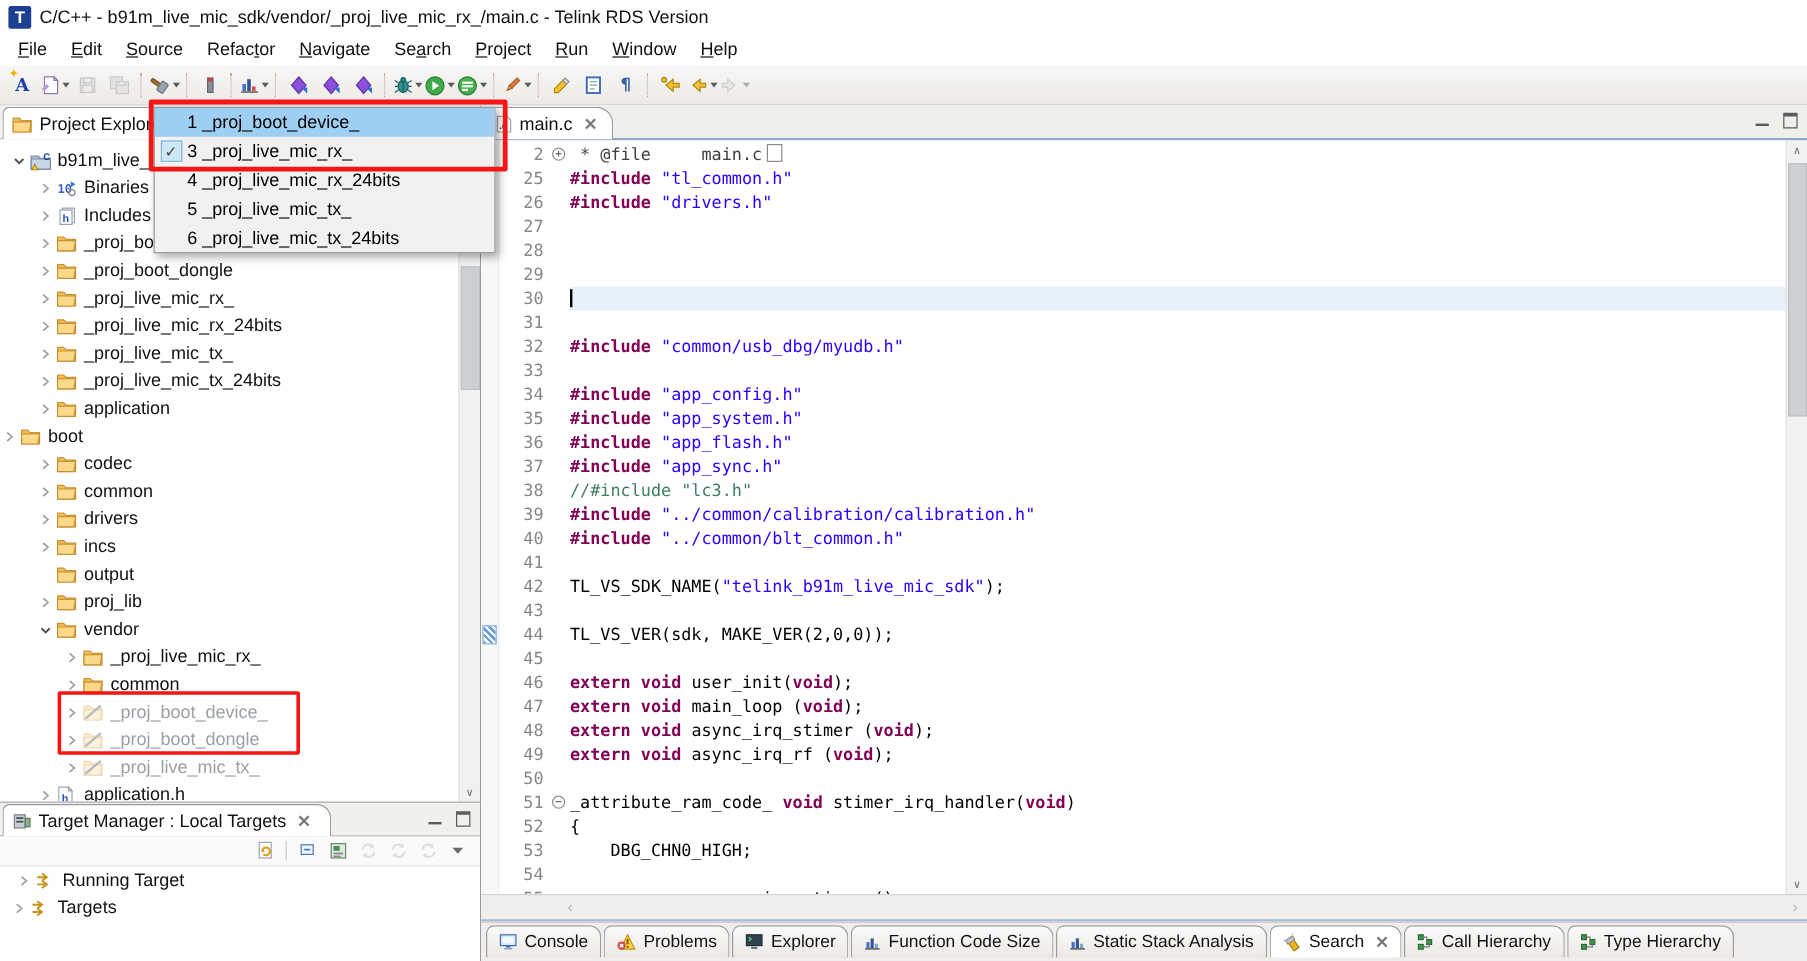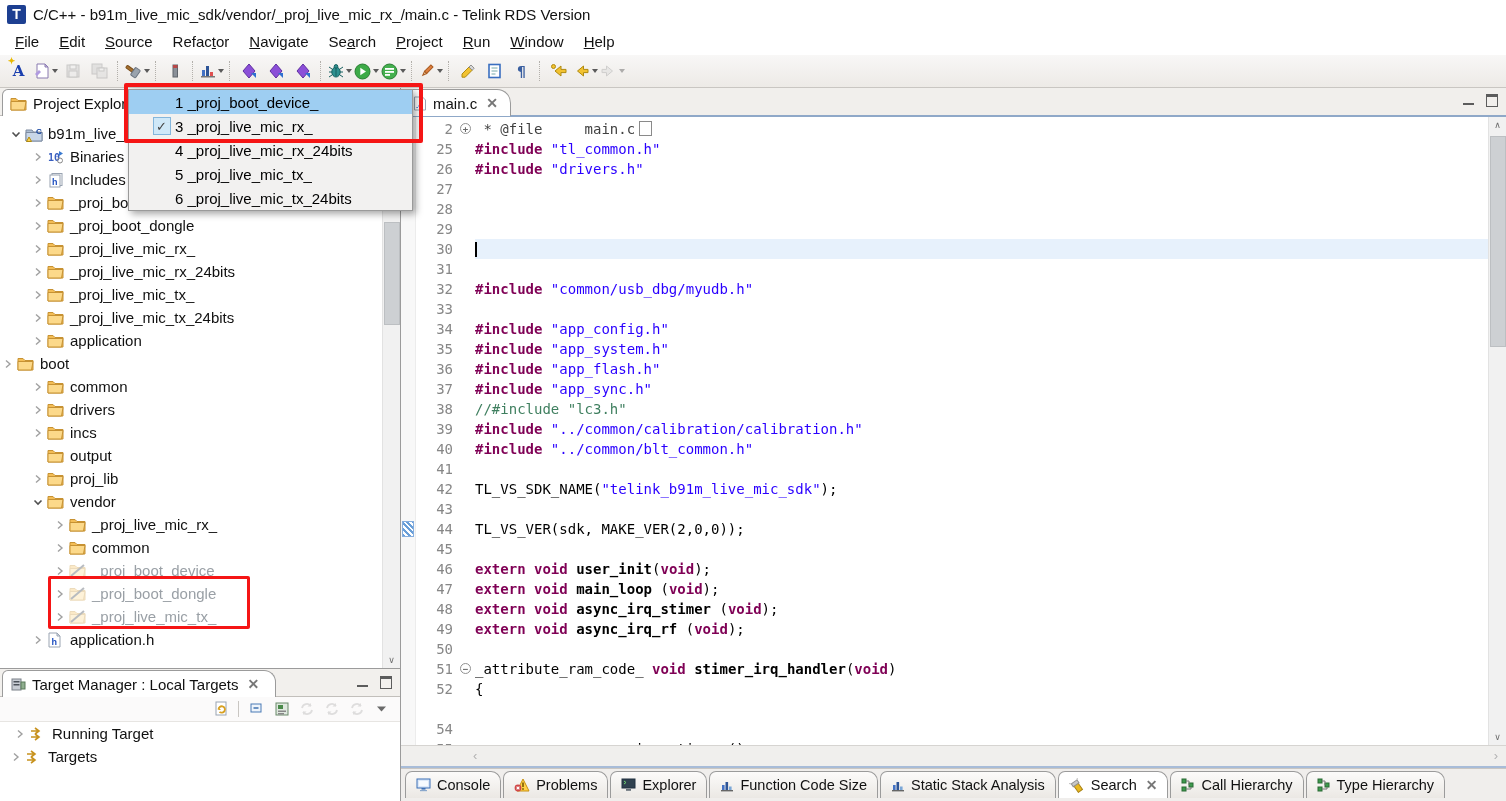--- a/index.html
+++ b/index.html
@@ -67,38 +67,38 @@
   .lfold{width:17px;position:relative;flex:0 0 auto;}
   .foldc{position:absolute;left:2px;top:4px;width:11px;height:11px;border:1px solid #919191;border-radius:50%;
          background:#fff;color:#6a6a6a;font:bold 9px/11px "DejaVu Sans Mono",monospace;text-align:center;box-sizing:border-box;}
   .ltext{flex:1;white-space:pre;font:14px/20px "DejaVu Sans Mono",monospace;color:#000;}
   .ltext.cur{background:#e7f1fc;}
   .caret{display:inline-block;width:2px;height:15px;background:#000;vertical-align:-3px;margin-right:-2px;}
   .kw{color:#7f0055;font-weight:bold;}
   .str{color:#2a00ff;}
   .com{color:#3f7f5f;}
   .doc{color:#404040;}
-  .fn{font-weight:bold;color:#000;}
+  .fn{font-weight:normal;color:#000;}
   .d{color:#000;}
   .foldbox{display:inline-block;width:11px;height:13px;border:1px solid #8a8a8a;margin-left:4px;vertical-align:-2px;}
   .hsb{position:absolute;left:0;right:0;top:657px;height:23px;background:#f0efed;border-top:1px solid #d6d4d1;
        border-bottom:2px solid #a8bcd8;box-sizing:border-box;color:#b3b3b3;}
   .hsb .larr{position:absolute;left:72px;top:2px;font-size:13px;}
   .hsb .rarr{position:absolute;right:8px;top:2px;font-size:13px;}
   
   .bottombar{position:absolute;left:401px;top:768px;right:0;height:33px;background:#f0eeec;box-sizing:border-box;
              border-top:1px solid #c9c6c2;padding:2px 0 0 4px;display:flex;align-items:flex-start;}
   .btab{height:26px;display:inline-flex;align-items:center;gap:6px;padding:0 10px;margin-right:2px;
         border:1px solid #9b9b9b;border-bottom:none;border-radius:7px 10px 0 0;font-size:14.5px;
         background:linear-gradient(#fcfbfa,#ebe8e4);white-space:nowrap;}
   .btab.active{background:#fff;}
   
   .popup{position:absolute;left:128px;top:89px;width:283px;background:#f2f1f0;border:1px solid #9a9a9a;
          box-shadow:3px 3px 7px rgba(0,0,0,.35);z-index:60;}
-  .mitem{height:24px;display:flex;align-items:center;font-size:15px;color:#000;padding-left:19px;}
+  .mitem{height:24px;display:flex;align-items:center;font-size:15px;color:#000;}
   .mitem.hot{background:#9ecef2;}
   .mcheck{width:27px;display:flex;justify-content:center;flex:0 0 auto;}
   .chk{width:18px;height:18px;background:#cfe8f8;border:1px solid #84b6dc;color:#444;
        font-size:13px;line-height:17px;text-align:center;box-sizing:border-box;}
   
   .redbox{position:absolute;border:4px solid #f51515;border-radius:2px;z-index:70;}
   .rb2{border-width:3px;}
   svg{display:block;}
 </style>
 </head>
@@ -483,20 +483,34 @@
             <svg width="16" height="16">
               <path d="M6 4.5 L10 8 6 11.5" fill="none" stroke="#a0a0a0" stroke-width="1.4"></path>
             </svg>
           </span>
           <span class="ticon">
             <svg width="17" height="15">
               <path d="M1 2.5 h5 l2 2 h8 v9.5 H1z" fill="#f3bd56" stroke="#c79233"></path>
               <path d="M1 5.5 h15 l-1.5 8.5 H1z" fill="#fcd98a" stroke="#c79233"></path>
             </svg>
           </span>
+          <span class="tlabel">codec</span>
+        </div>
+        <div class="trow" style="padding-left:30px">
+          <span class="arr">
+            <svg width="16" height="16">
+              <path d="M6 4.5 L10 8 6 11.5" fill="none" stroke="#a0a0a0" stroke-width="1.4"></path>
+            </svg>
+          </span>
+          <span class="ticon">
+            <svg width="17" height="15">
+              <path d="M1 2.5 h5 l2 2 h8 v9.5 H1z" fill="#f3bd56" stroke="#c79233"></path>
+              <path d="M1 5.5 h15 l-1.5 8.5 H1z" fill="#fcd98a" stroke="#c79233"></path>
+            </svg>
+          </span>
           <span class="tlabel">common</span>
         </div>
         <div class="trow" style="padding-left:30px">
           <span class="arr">
             <svg width="16" height="16">
               <path d="M6 4.5 L10 8 6 11.5" fill="none" stroke="#a0a0a0" stroke-width="1.4"></path>
             </svg>
           </span>
           <span class="ticon">
             <svg width="17" height="15">
@@ -941,20 +955,25 @@
             <span class="lfold">
               <span class="foldc">−</span>
             </span>
             <span class="ltext"><span class="d">_attribute_ram_code_ </span><span class="kw">void</span><span class="d"> </span><span class="fn">stimer_irq_handler</span><span class="d">(</span><span class="kw">void</span><span class="d">)</span></span>
           </div>
           <div class="crow" style="top:562px">
             <span class="lnum">52</span>
             <span class="lfold"></span>
             <span class="ltext"><span class="d">{</span></span>
           </div>
+          <div class="crow" style="top:582px">
+            <span class="lnum">53</span>
+            <span class="lfold"></span>
+            <span class="ltext"><span class="d">    DBG_CHN0_HIGH;</span></span>
+          </div>
           <div class="crow" style="top:602px">
             <span class="lnum">54</span>
             <span class="lfold"></span>
             <span class="ltext"></span>
           </div>
           <div class="crow" style="top:622px">
             <span class="lnum">55</span>
             <span class="lfold"></span>
             <span class="ltext"><span class="d">             async_irq_stimer ();</span></span>
           </div>

